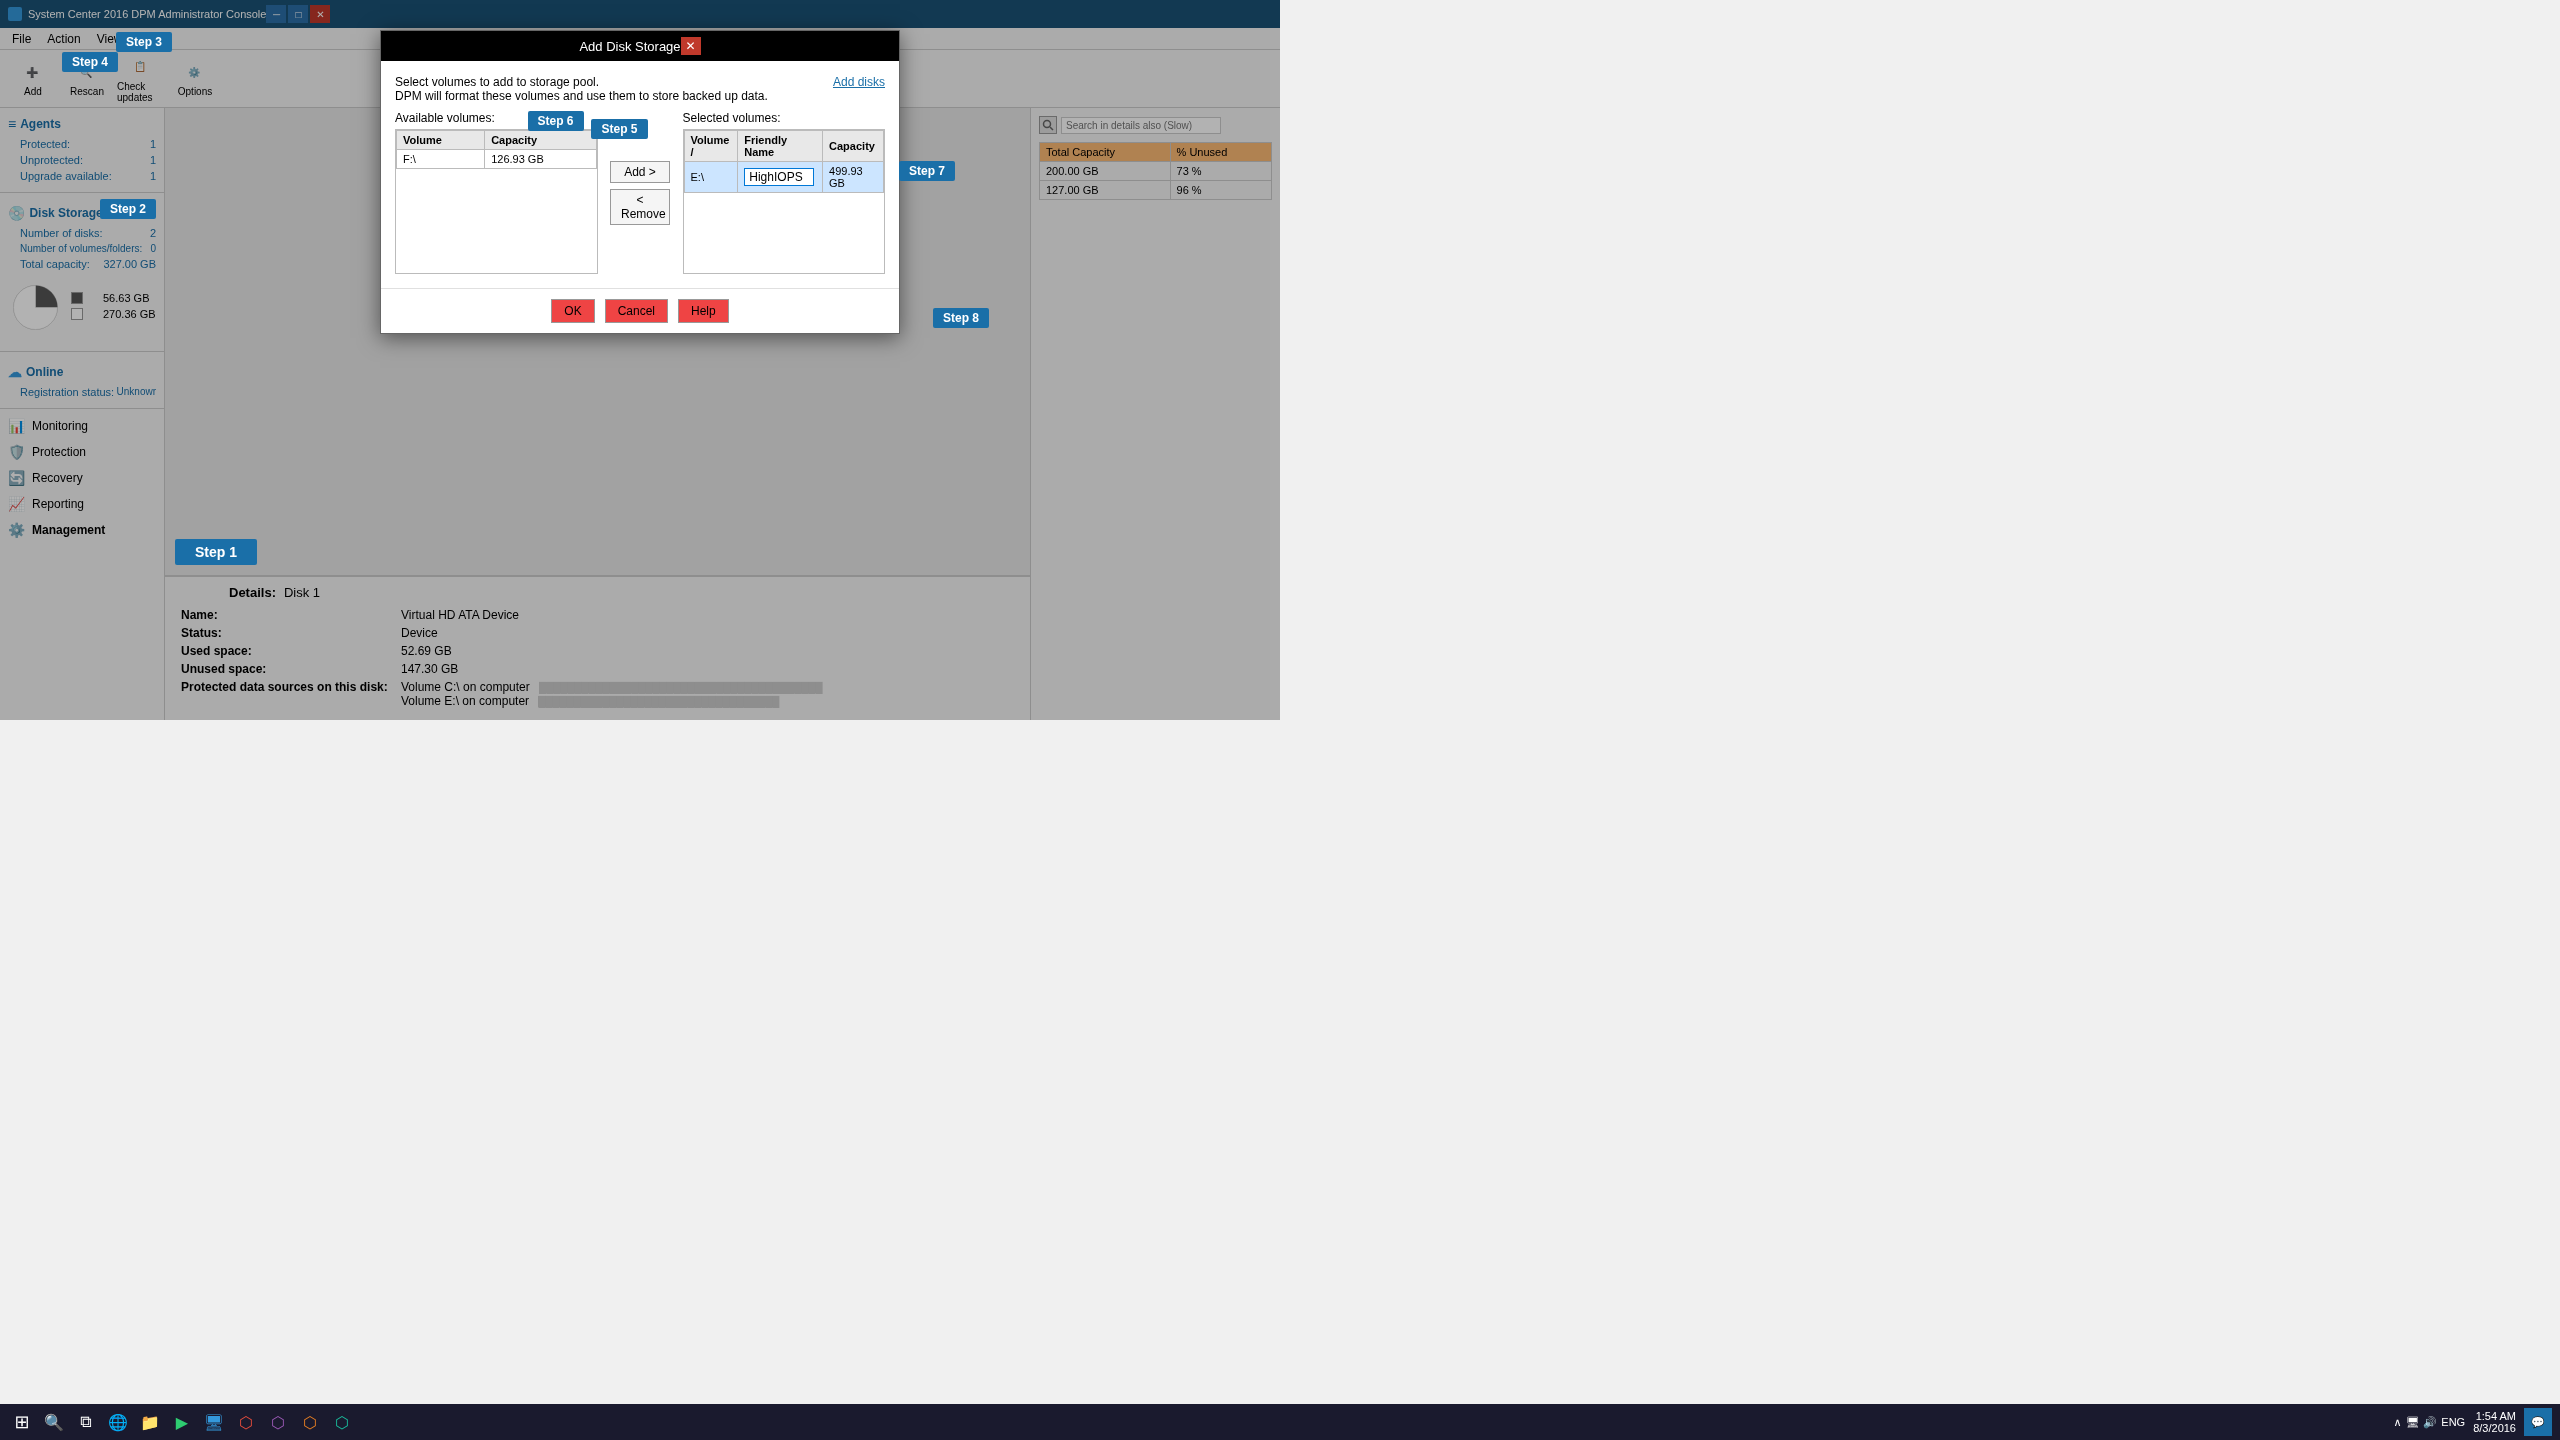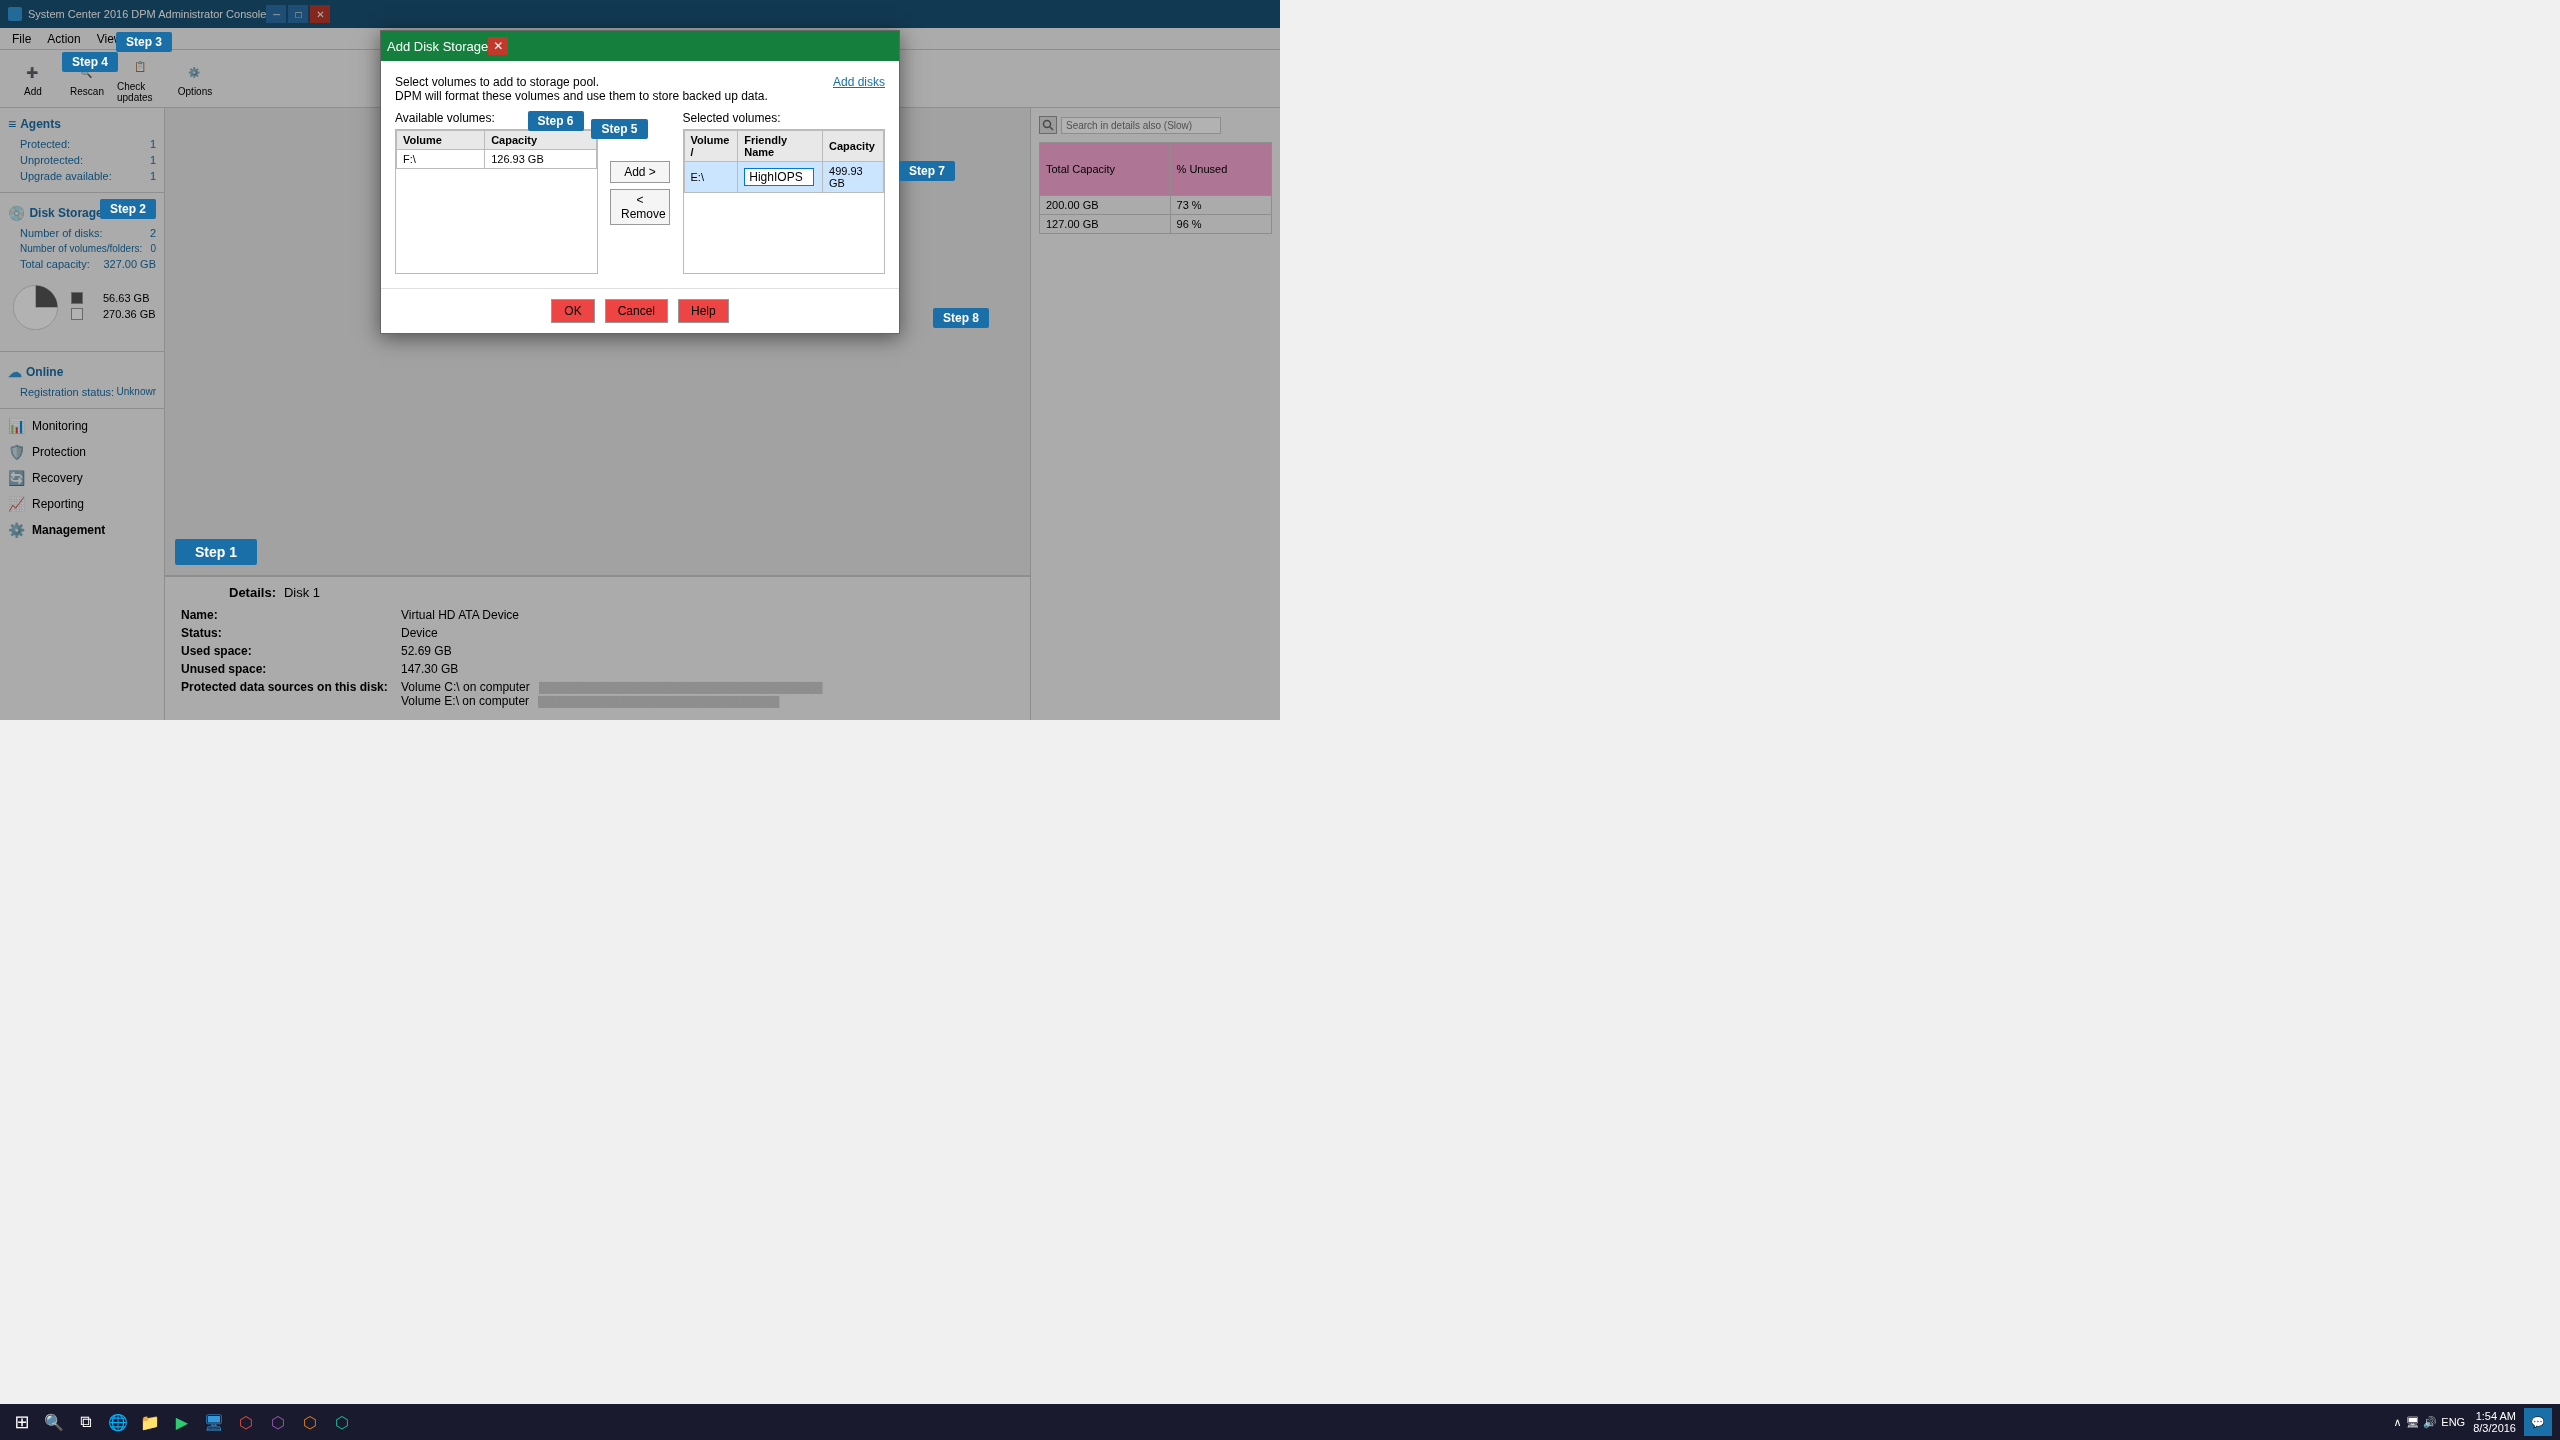--- a/index.html
+++ b/index.html
@@ -36,41 +36,41 @@
     .sidebar-nav-item.active { font-weight: bold; }
     .nav-icon { width: 18px; height: 18px; display: flex; align-items: center; justify-content: center; font-size: 14px; }
 
     
     .content { flex: 1; background: white; position: relative; overflow: hidden; }
 
     
     .right-panel { width: 250px; background: #f5f5f5; border-left: 1px solid #ccc; padding: 8px; }
     .right-panel-search { display: flex; align-items: center; gap: 4px; margin-bottom: 8px; }
     .right-panel-table { width: 100%; border-collapse: collapse; font-size: 11px; }
-    .right-panel-table th { background: #f9a8d4; padding: 20px 6px; text-align: left; border: 1px solid #ccc; font-weight: normal; }
+    .right-panel-table th { background: #fdba74; padding: 3px 6px; text-align: left; border: 1px solid #ccc; font-weight: normal; }
     .right-panel-table td { padding: 3px 6px; border: 1px solid #ccc; }
 
     
     .details-area { background: #f5f5f5; border-top: 1px solid #ccc; padding: 8px 16px; font-size: 12px; }
     .details-row { display: flex; margin-bottom: 4px; }
     .details-label { font-weight: bold; width: 220px; }
     .details-value { flex: 1; }
 
     
     .disk-chart-area { padding: 8px; }
     .disk-chart { display: flex; gap: 8px; align-items: center; }
     .pie-chart { width: 55px; height: 55px; position: relative; }
     .legend { font-size: 11px; }
     .legend-item { display: flex; align-items: flex-end; gap: 20px; margin-bottom: 4px; }
     .legend-box { width: 12px; height: 12px; border: 1px solid #999; }
 
     
     .modal-overlay { position: absolute; top: 0; left: 0; right: 0; bottom: 0; background: rgba(0,0,0,0.3); z-index: 100; display: flex; align-items: flex-start; justify-content: center; padding-top: 30px; }
     .modal { background: white; width: 520px; box-shadow: 0 4px 20px rgba(0,0,0,0.5); border: 1px solid #666; }
-    .modal-titlebar { background: #15803d; color: white; padding: 6px 6px; display: flex; justify-content: flex-start; align-items: center; font-size: 13px; }
+    .modal-titlebar { background: #000000; color: white; padding: 6px 24px; display: flex; justify-content: center; align-items: center; font-size: 13px; }
     .modal-close-btn { background: #c0392b; color: white; border: none; width: 20px; height: 18px; cursor: pointer; font-size: 12px; display: flex; align-items: center; justify-content: center; }
     .modal-body { padding: 14px; }
     .add-disks-link { color: #1a6fa8; text-decoration: underline; cursor: pointer; float: right; font-size: 12px; }
     .modal-columns { display: flex; gap: 10px; margin-top: 8px; }
     .modal-col { flex: 1; }
     .modal-col-title { font-size: 12px; margin-bottom: 4px; }
     .vol-table { width: 100%; border-collapse: collapse; font-size: 11px; }
     .vol-table th { background: #e8e8e8; padding: 3px 6px; text-align: left; border: 1px solid #bbb; }
     .vol-table td { padding: 3px 6px; border: 1px solid #bbb; }
     .vol-table tr.selected td { background: #cce5ff; }

